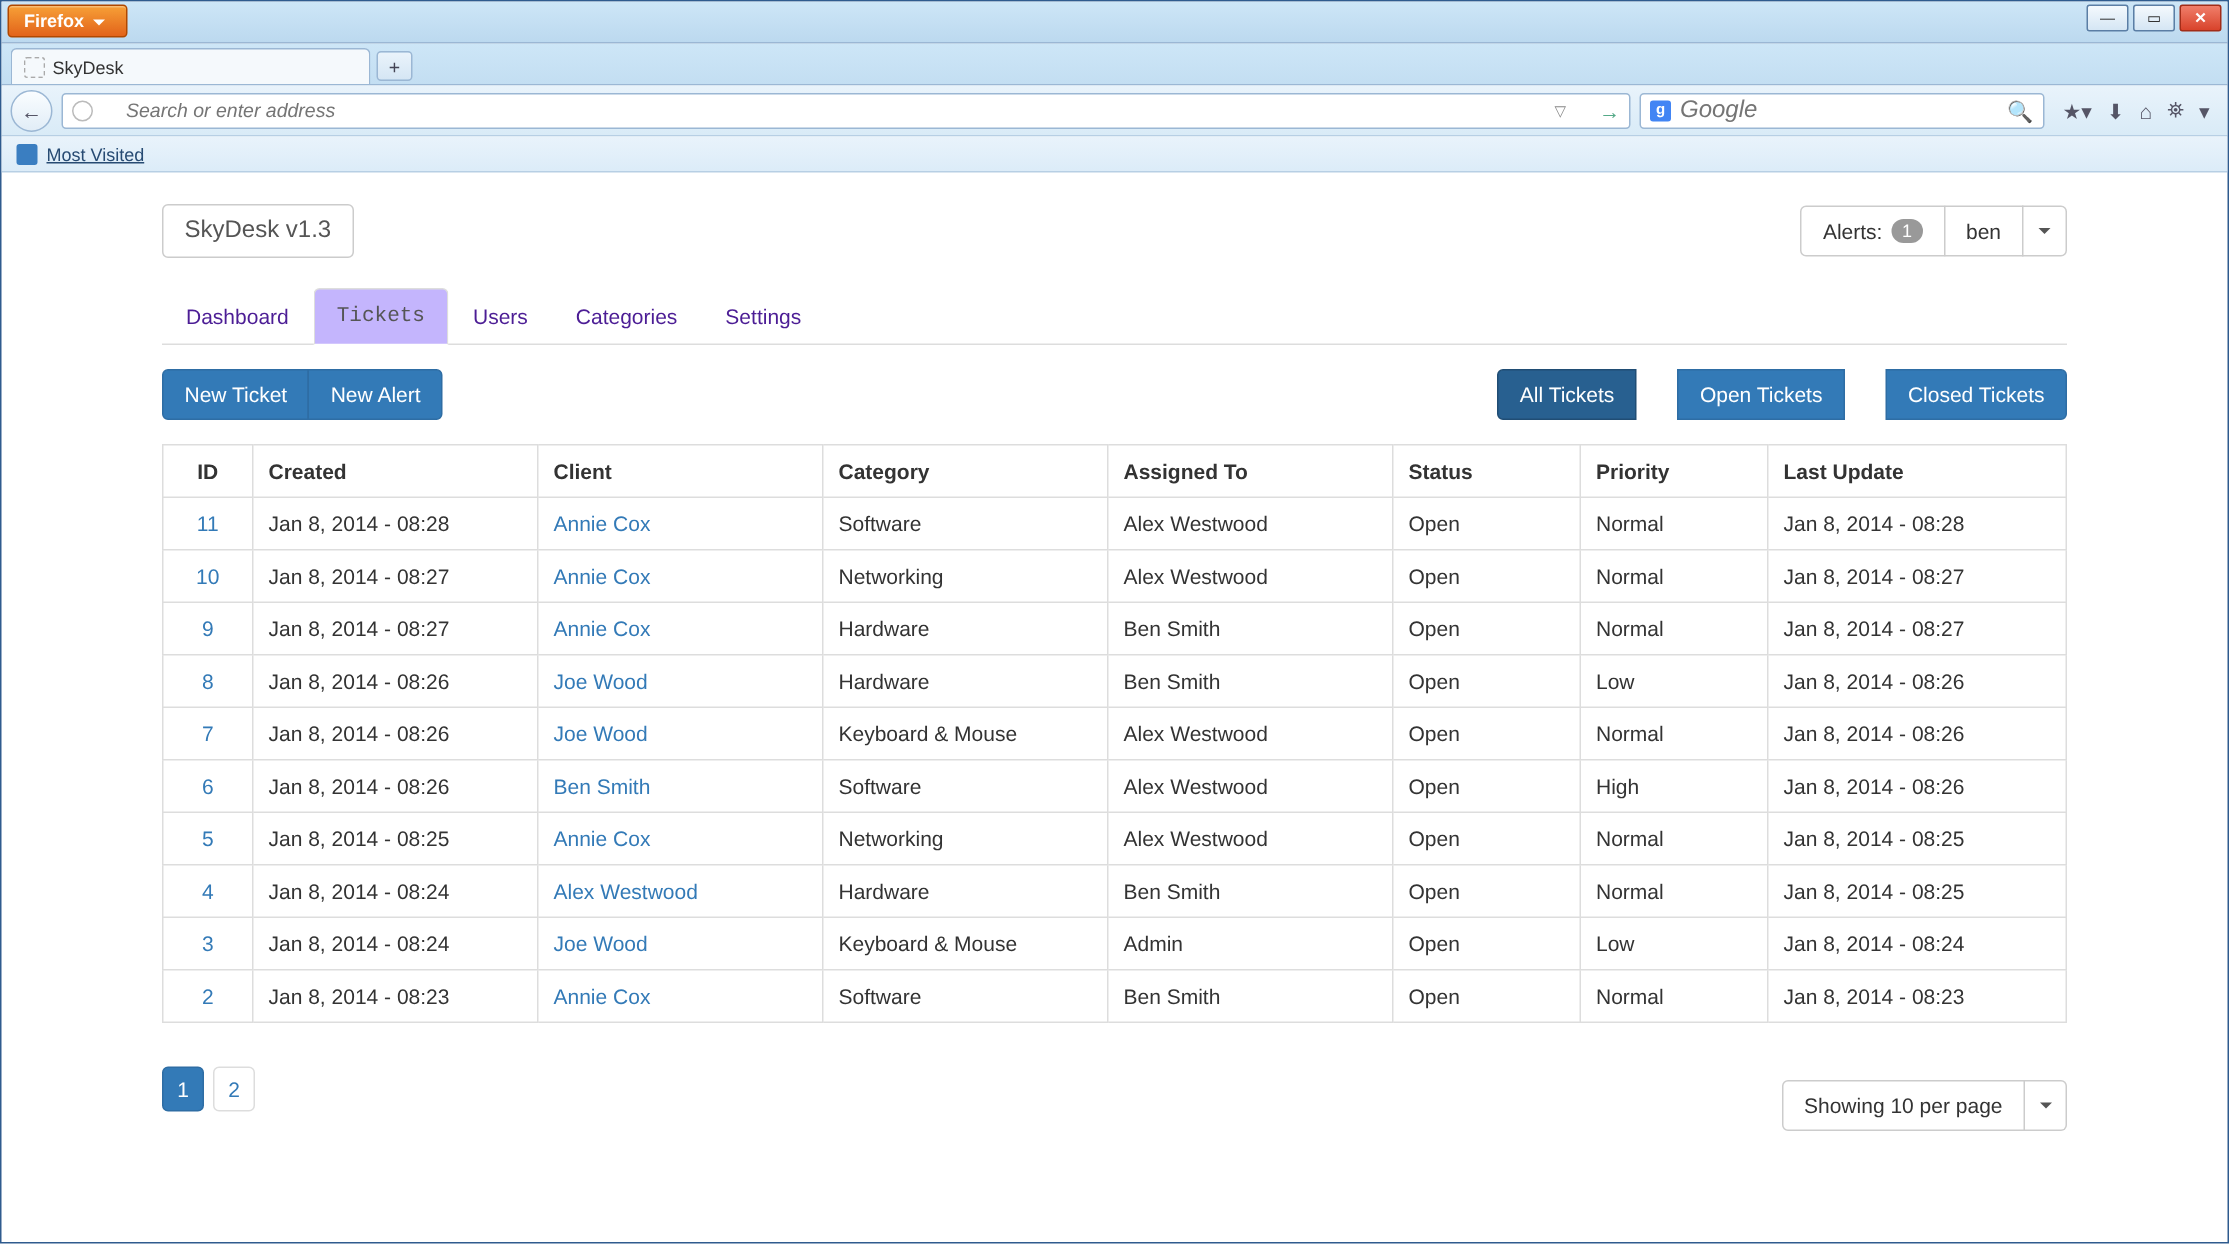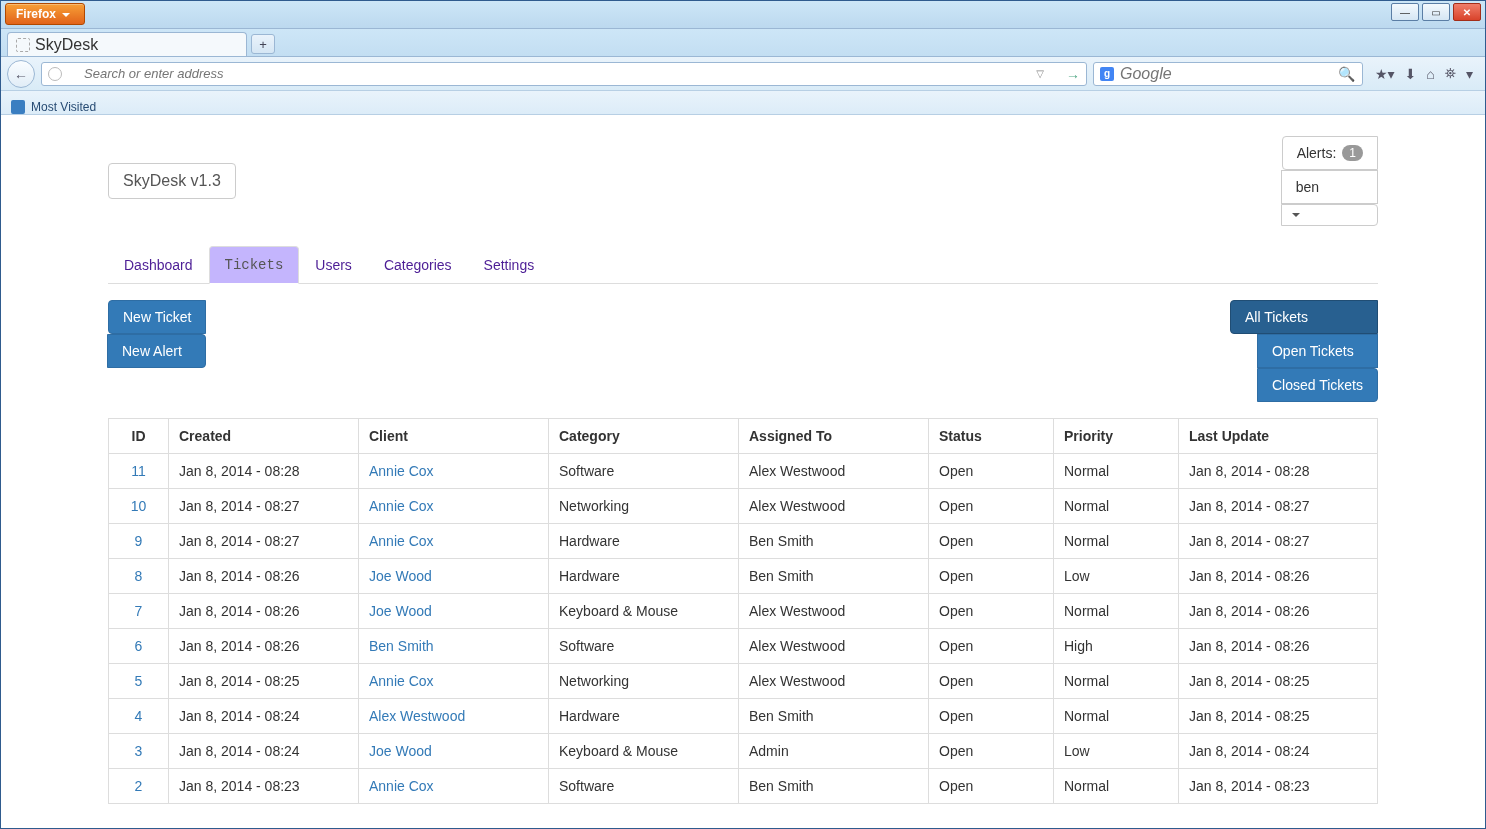--- a/index.html
+++ b/index.html
@@ -74,21 +74,21 @@
     align-items:flex-end;
     padding-left:6px;
   }
   .browser-tab {
     height:24px;
     background:#f5f9fc;
     border:1px solid #9bb7d4;
     border-bottom:none;
     border-radius:4px 4px 0 0;
     padding:3px 100px 3px 8px;
-    font-size:16px;
+    font-size:12px;
     color:#333;
     display:flex;
     align-items:center;
     gap:5px;
     min-width:240px;
   }
   .tab-favicon {
     width:14px;height:14px;
     border:1px dashed #aaa;
     border-radius:2px;
@@ -149,44 +149,44 @@
   }
   .searchbar input{flex:1;border:none;outline:none;font-size:16px;font-style:italic;color:#888;background:transparent;}
   .mag{color:#556;cursor:default;}
   .tool-icons{display:flex;gap:10px;align-items:center;color:#556;padding:0 6px;}
   .tool-icons span{cursor:default;font-size:14px;}
 
   .bookbar{
     height:24px;
     background:linear-gradient(#e9f3fb,#dcecf8);
     border-bottom:1px solid #b7cfe4;
-    display:flex;align-items:flex-end;
+    display:flex;align-items:center;
     padding:0 10px;gap:6px;
-    font-size:12px;color:#274b73;
+    font-size:12px;color:#274b73;text-decoration:underline;
   }
   .bm-icon{width:14px;height:14px;background:#3a7ec1;border-radius:2px;}
 
   
   .viewport{
     position:absolute;
     left:1px;right:1px;top:115px;bottom:1px;
     background:#fff;
     overflow:auto;
   }
   .container{
     width:1270px;
     margin:20px auto 0;
   }
   .topbar{display:flex;justify-content:space-between;align-items:center;margin-bottom:20px;}
   .brand{
     border:1px solid #ccc;border-radius:4px;
     padding:8px 14px;color:#555;font-size:16px;
     background:#fff;
   }
-  .btn-group{display:flex;flex-direction:column;}
+  .btn-group{display:flex;}
   .btn{
     border:1px solid #ccc;background:#fff;color:#333;
     padding:8px 14px;font-size:14px;cursor:pointer;
     display:flex;align-items:center;gap:6px;
   }
   .btn-group .btn{border-radius:0;margin-left:-1px;}
   .btn-group .btn:first-child{border-radius:4px 0 0 4px;margin-left:0;}
   .btn-group .btn:last-child{border-radius:0 4px 4px 0;}
   .badge{
     background:#999;color:#fff;border-radius:9px;

